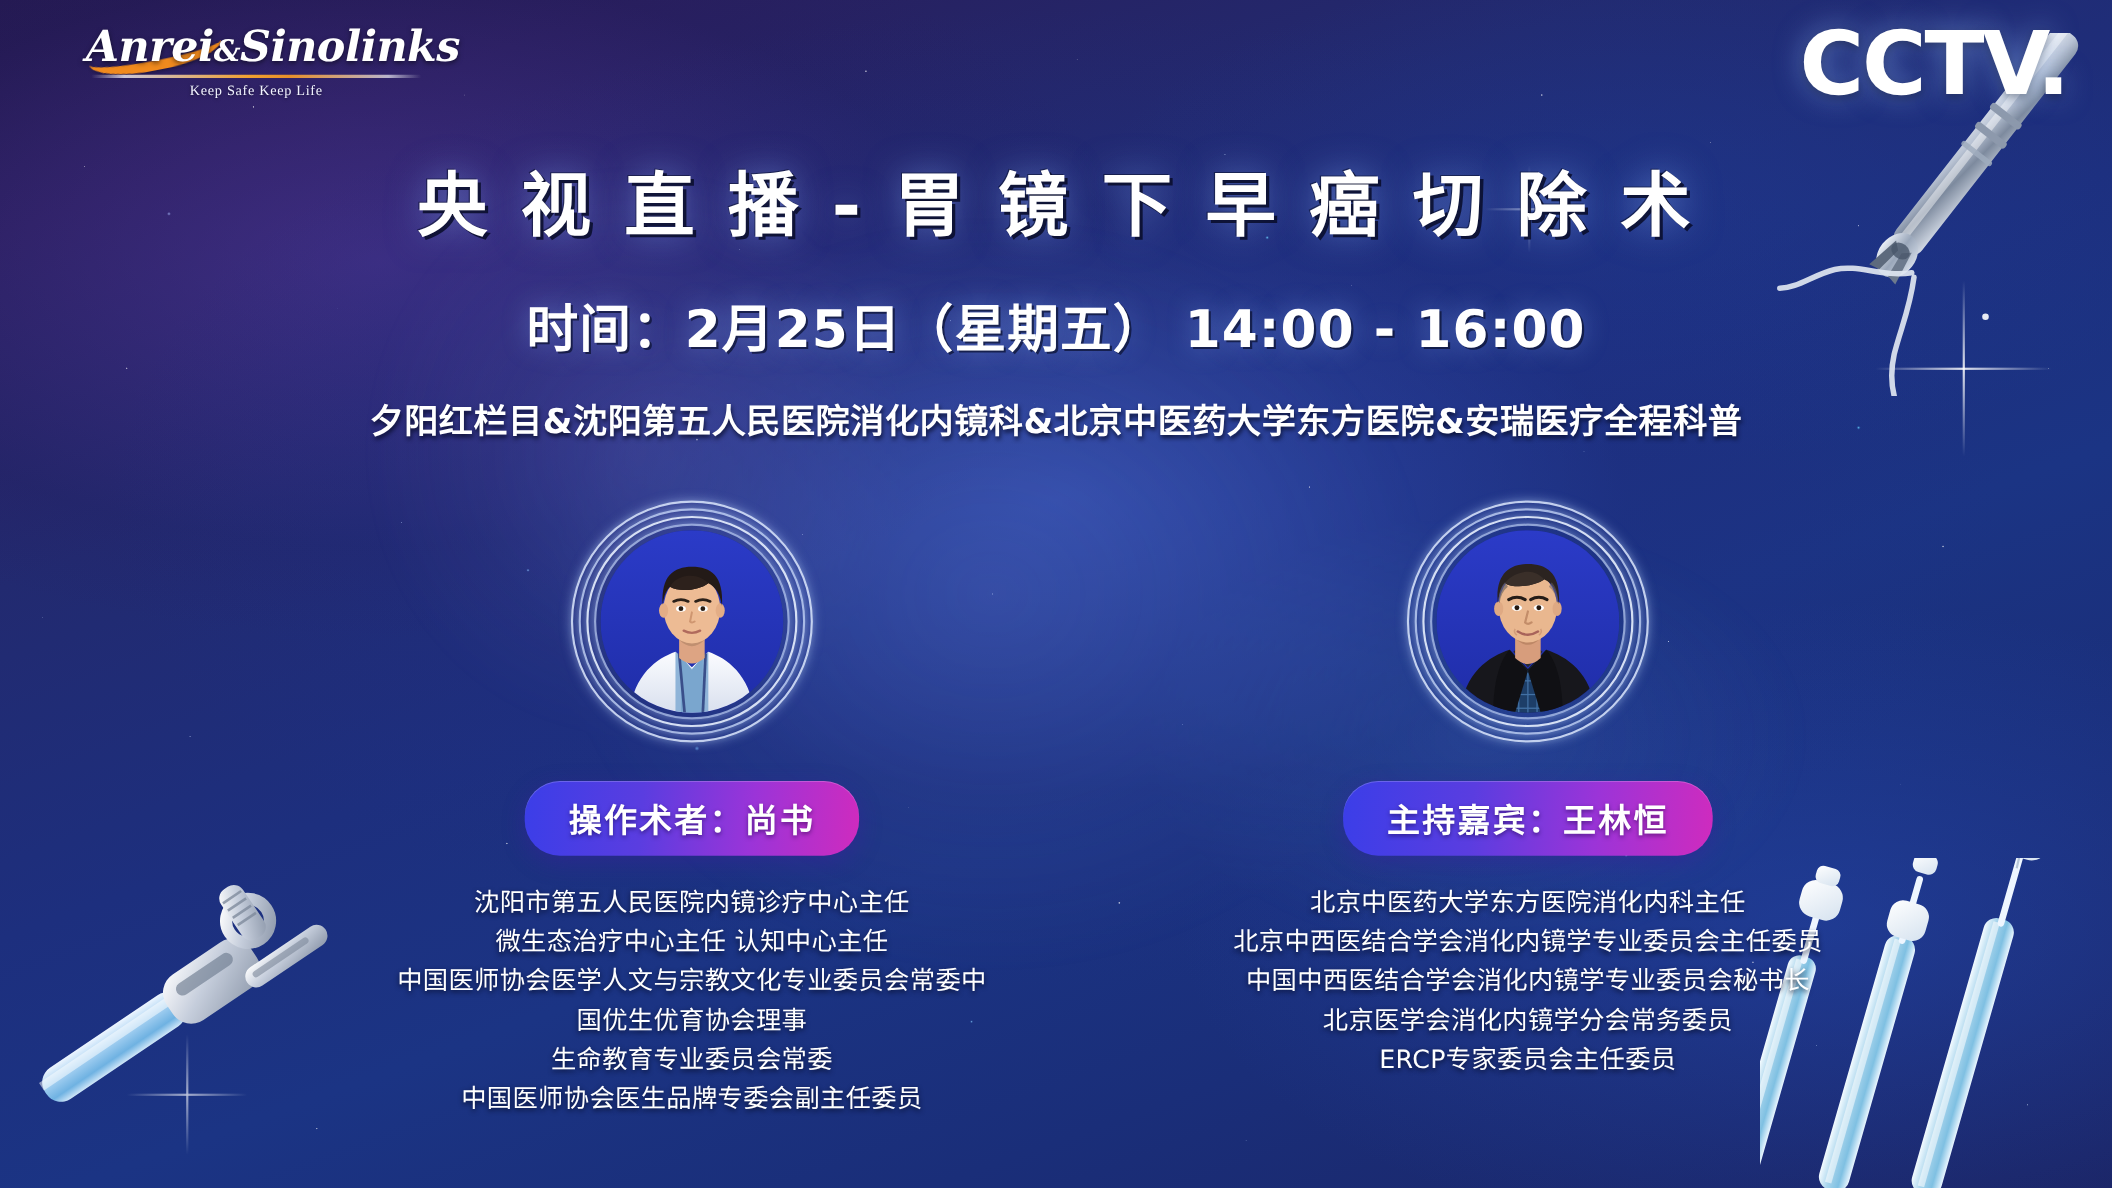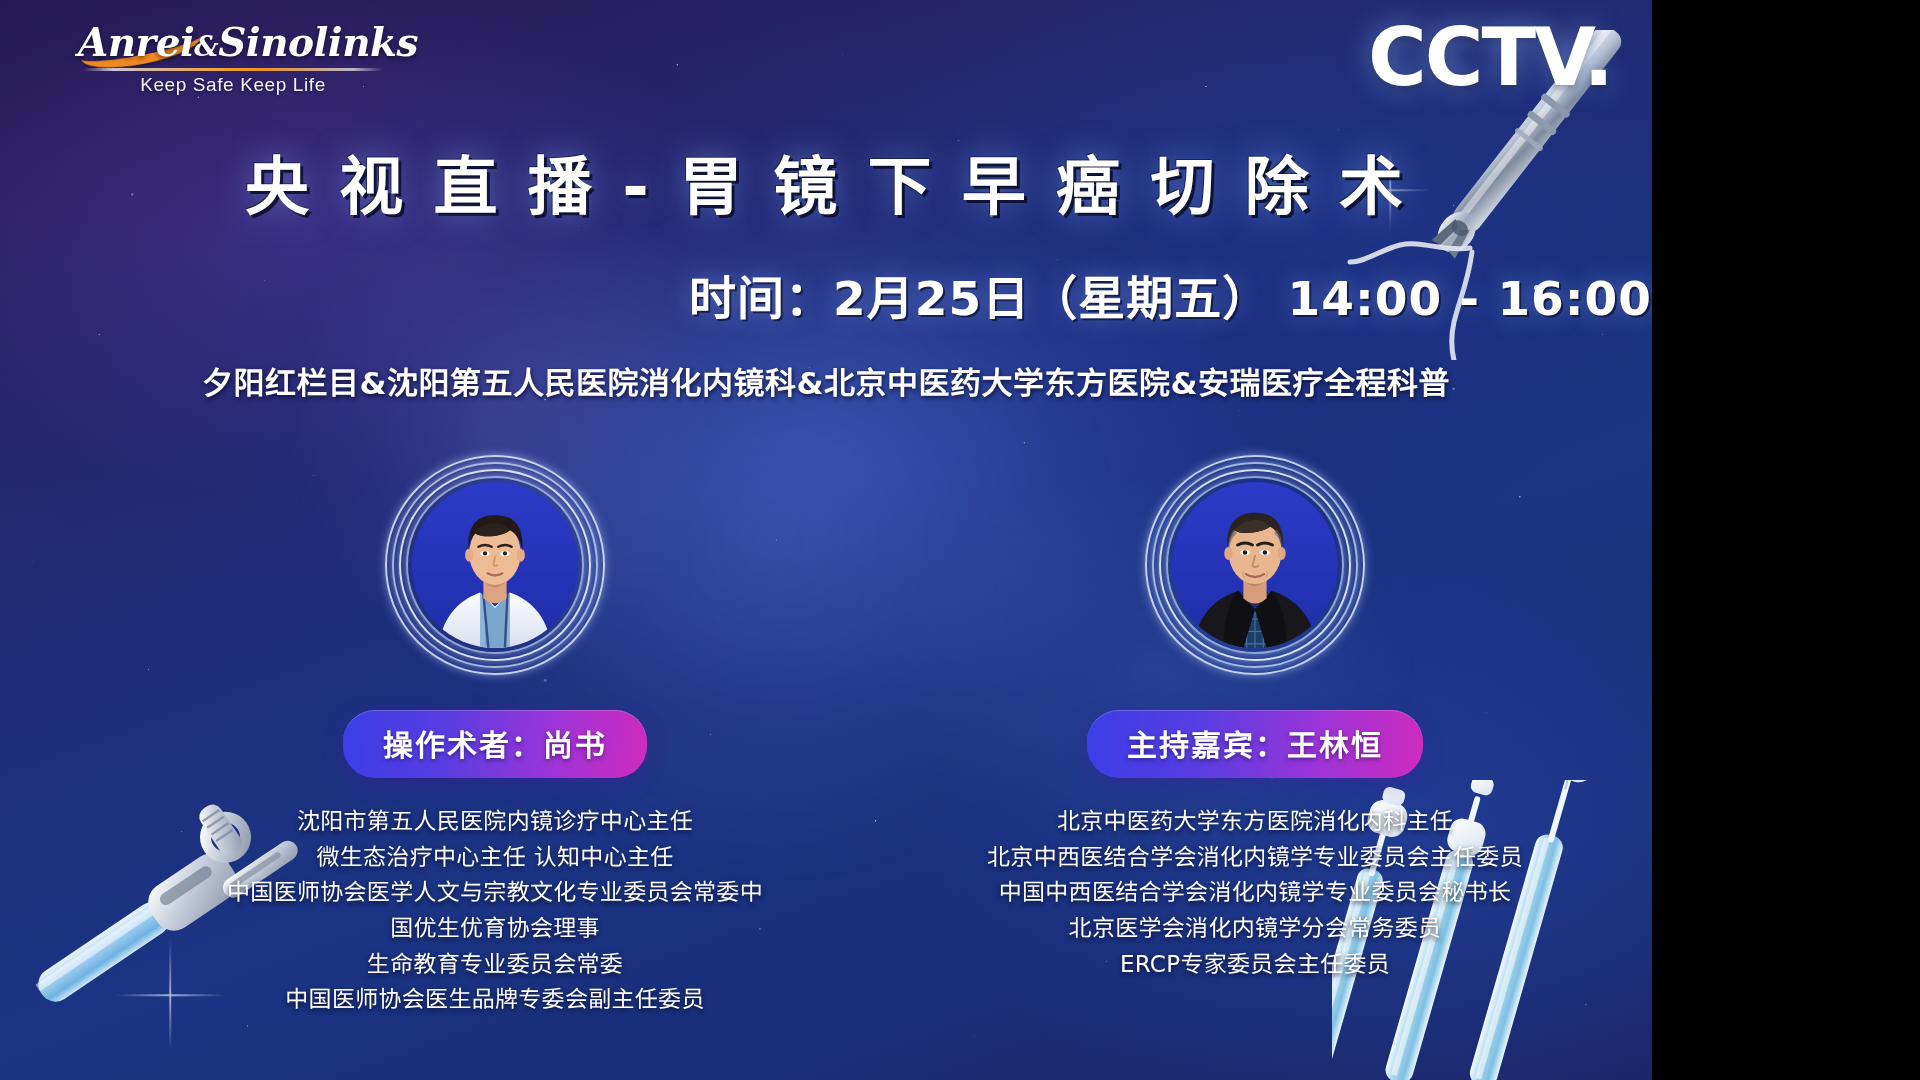--- a/index.html
+++ b/index.html
@@ -3,21 +3,21 @@
 <meta charset="utf-8">
 <title>央视直播 - 胃镜下早癌切除术</title>
 <style>
   html, body {
     margin: 0;
     padding: 0;
     background: #000;
   }
   #poster {
     position: relative;
-    width: 1652px;
+    width: 1920px;
     height: 1080px;
     overflow: hidden;
     font-family: "DejaVu Sans", "Liberation Sans", sans-serif;
     background:
       radial-gradient(ellipse 60% 55% at 50% 42%, rgba(60,92,200,0.55) 0%, rgba(32,46,130,0.30) 45%, rgba(0,0,0,0) 75%),
       radial-gradient(ellipse 45% 40% at 18% 22%, rgba(96,60,170,0.42) 0%, rgba(40,24,96,0.12) 60%, rgba(0,0,0,0) 80%),
       radial-gradient(ellipse 42% 38% at 86% 78%, rgba(40,80,190,0.40) 0%, rgba(0,0,0,0) 72%),
       radial-gradient(ellipse 38% 30% at 78% 18%, rgba(30,60,150,0.45) 0%, rgba(0,0,0,0) 70%),
       linear-gradient(160deg, #241a52 0%, #281f5e 12%, #222a70 30%, #1d2f7e 48%, #1b3484 62%, #1a2e79 78%, #1b2566 100%);
   }
@@ -150,22 +150,22 @@
   }
   .brand-amp { font-size: 27px; font-style: italic; }
   .brand-rule {
     margin: 5px auto 3px;
     width: 300px;
     height: 3px;
     background: linear-gradient(to right, rgba(255,255,255,0) 0%, #c9c5d8 10%, #f0a030 48%, #e8902a 60%, #b9b4cc 90%, rgba(255,255,255,0) 100%);
     border-radius: 2px;
   }
   .brand-tag {
-    font-family: Liberation Sans, sans-serif;
-    font-size: 19px;
+    font-family: Liberation Serif, serif;
+    font-size: 13px;
     font-weight: 400;
     color: #f2f4ff;
     letter-spacing: .6px;
     text-shadow: 0 1px 3px rgba(0,0,0,.5);
   }
 
   
   .cctv {
     position: absolute;
     right: 40px;
@@ -195,21 +195,21 @@
     text-shadow:
        3px 3px 0 rgba(8,12,40,.85),
       -1px -1px 0 rgba(8,12,40,.55),
        0 0 32px rgba(140,180,255,.5);
   }
   .subtitle-time {
     position: absolute;
     top: 260px;
     left: 0;
     width: 100%;
-    text-align: right;
+    text-align: center;
     z-index: 15;
     font-size: 47px;
     font-weight: 700;
     color: #ffffff;
     letter-spacing: 1px;
     text-shadow: 2px 2px 0 rgba(10,16,45,.7), 0 0 24px rgba(140,180,255,.45);
   }
   .partners {
     position: absolute;
     top: 358px;

